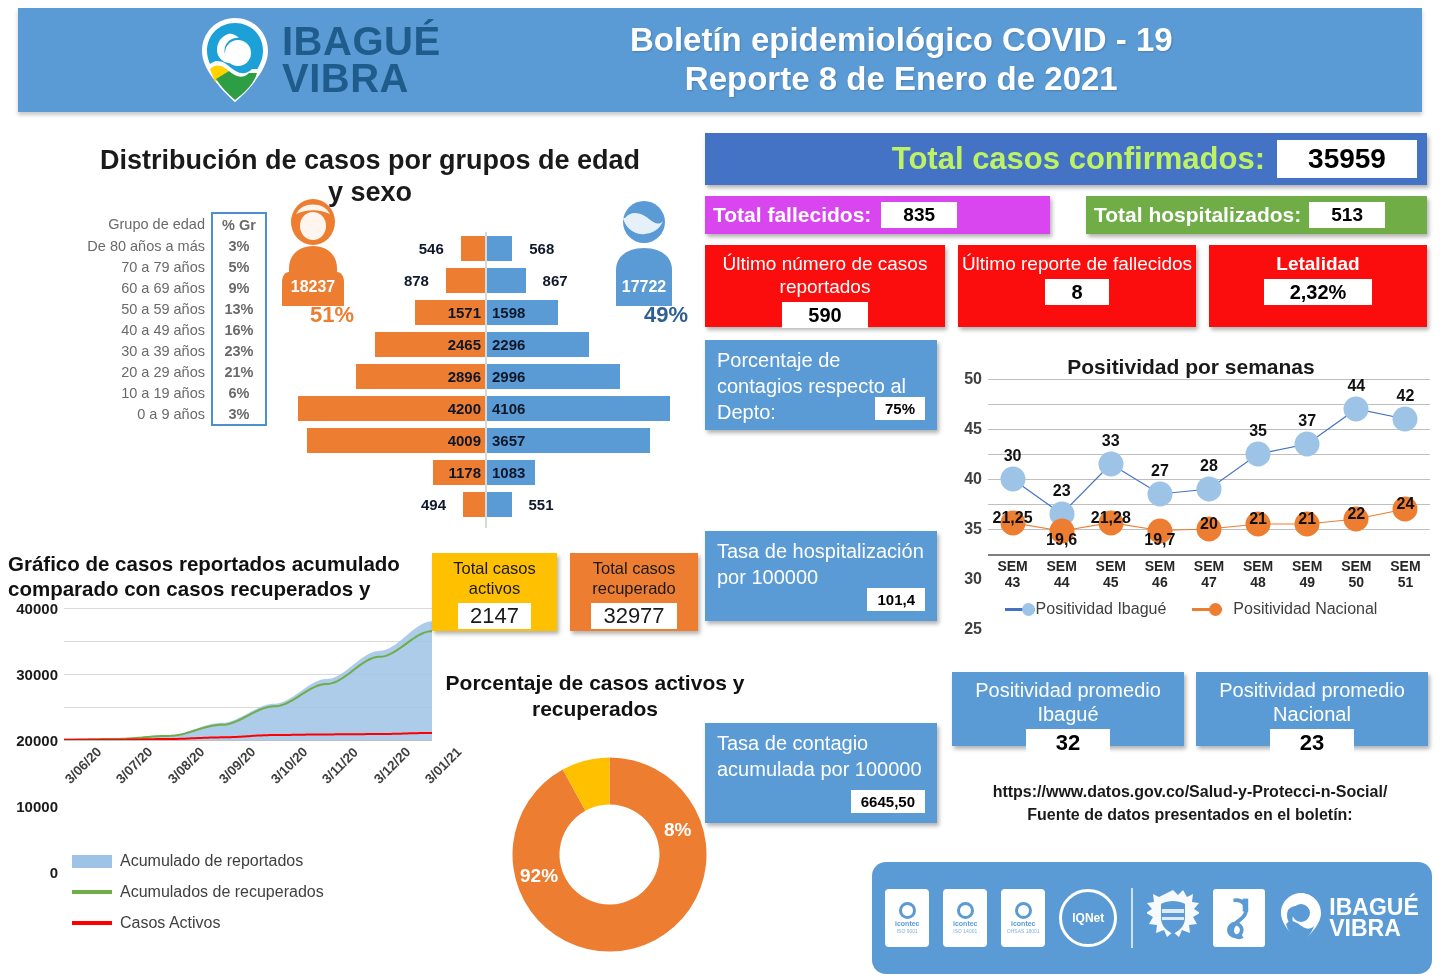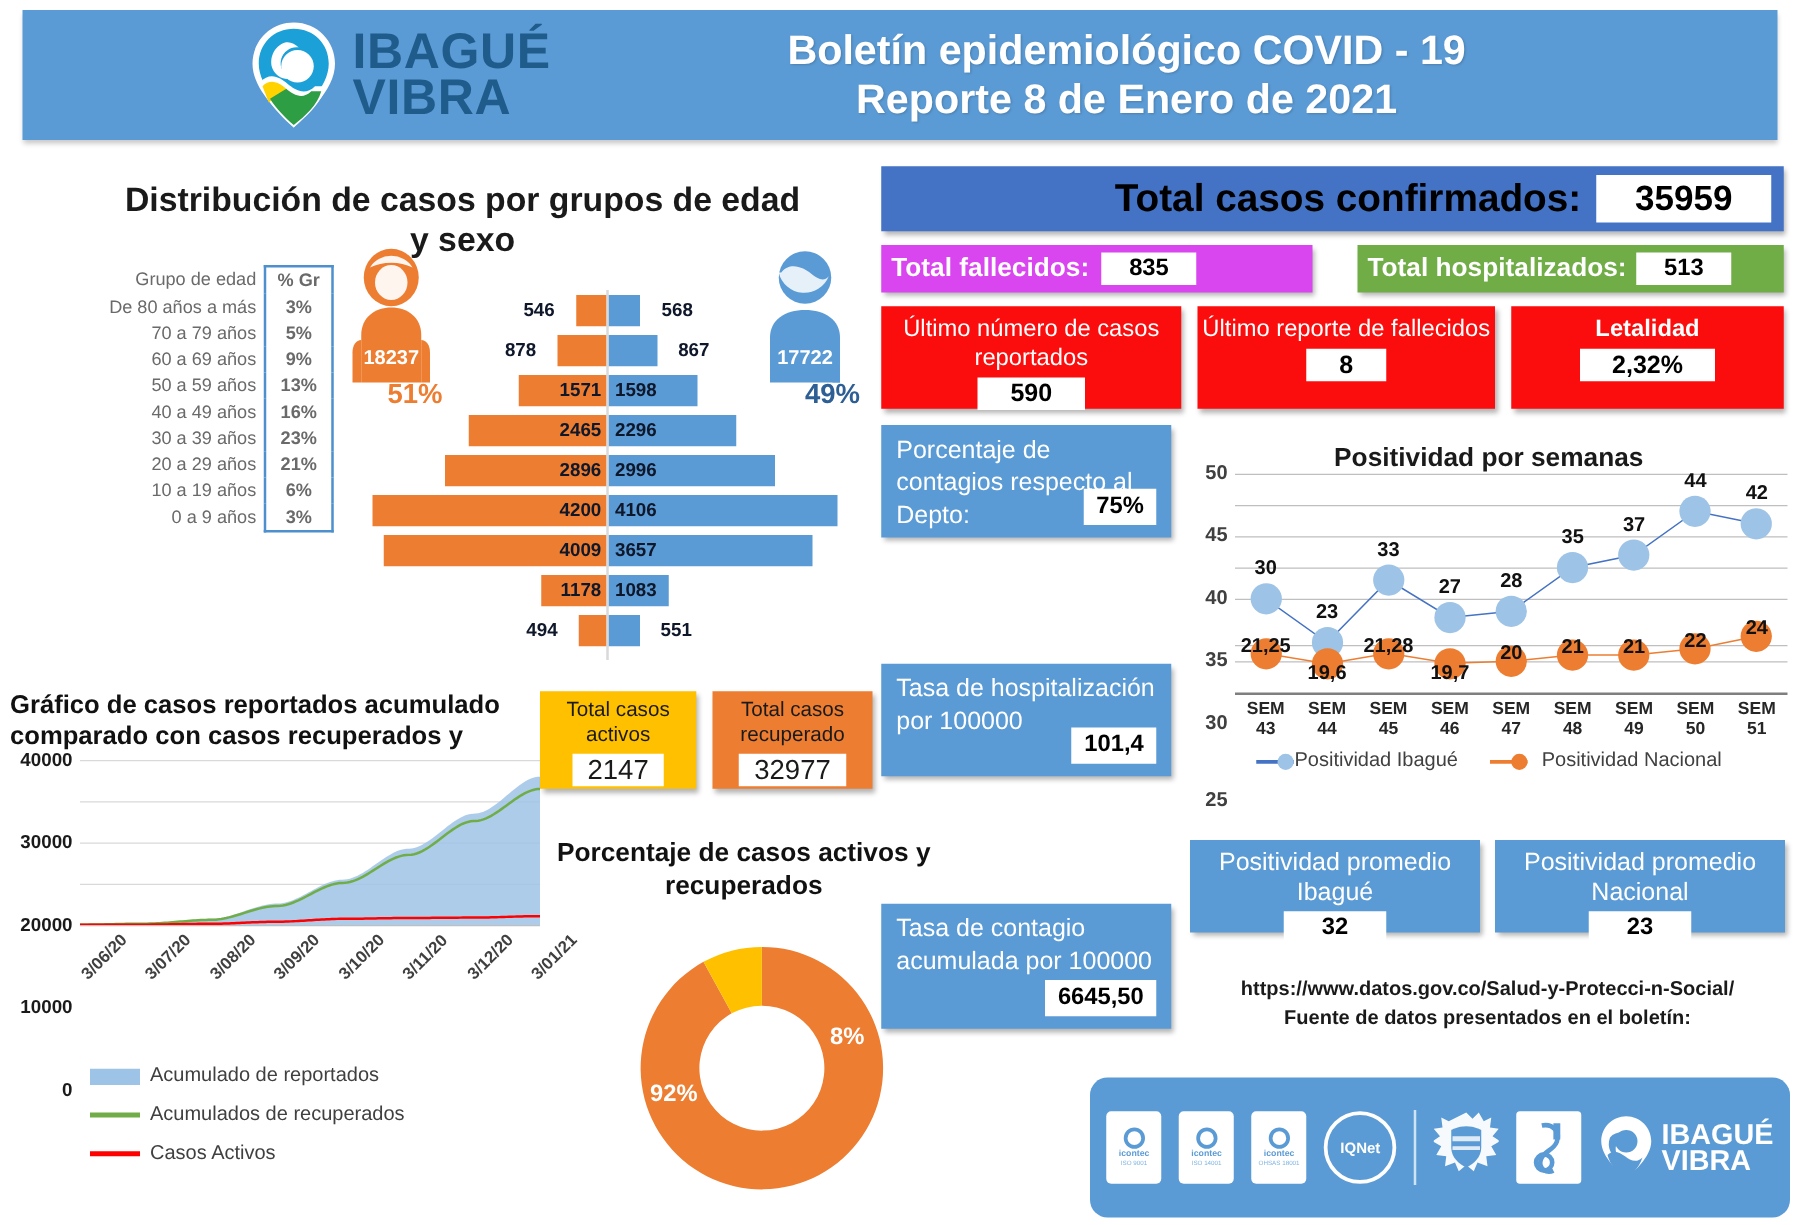--- a/index.html
+++ b/index.html
@@ -78,21 +78,21 @@
   
   .card { position:absolute; box-shadow:2px 3px 4px rgba(0,0,0,.3); }
   .valuebox {
     background:#fff; display:inline-block; text-align:center;
     font-weight:bold; color:#000;
   }
   #total-confirmados {
     left:705px; top:133px; width:722px; height:52px; background:#4472c4;
     display:flex; align-items:center; justify-content:flex-end; padding-right:10px; gap:12px;
   }
-  #total-confirmados .t { color:#000000; font-weight:bold; font-size:31px; }
+  #total-confirmados .t { color:#bef264; font-weight:bold; font-size:31px; }
   #total-confirmados .valuebox { font-size:28px; padding:3px 16px; min-width:140px; }
 
   #total-fallecidos {
     left:705px; top:196px; width:345px; height:38px; background:#d946ef;
     display:flex; align-items:center; padding:0 8px; gap:10px;
   }
   #total-hospitalizados {
     left:1086px; top:196px; width:341px; height:38px; background:#70ad47;
     display:flex; align-items:center; padding:0 8px; gap:8px;
   }
@@ -112,21 +112,21 @@
 
   
   .bluecard {
     background:#5b9bd5; color:#fff; font-size:20px; line-height:1.3;
     padding:7px 10px 7px 12px; position:relative;
   }
   #blue-pct  { left:705px; top:340px; width:232px; height:90px; }
   #blue-hosp { left:705px; top:441px; width:232px; height:90px; }
   #blue-tasa { left:705px; top:543px; width:232px; height:100px; }
   .bluecard .inlinev {
-    background:#fff; color:#000; font-weight:bold; font-size:19px;
+    background:#fff; color:#000; font-weight:bold; font-size:15px;
     padding:2px 10px; display:inline-block; position:absolute; right:12px; bottom:10px;margin-left:20px;
   }
 
   
   #pos-chart { left:952px; top:355px; width:478px; height:285px; }
   #pos-title { text-align:center; font-size:21px; font-weight:bold; color:#1a1a1a; }
   #pos-plot { position:relative; margin-left:36px; height:175px; }
   .gridline { position:absolute; left:0; right:0; height:1px; background:#bfbfbf; }
   .gridline.axis { background:#7f7f7f; height:2px; }
   .ylab { position:absolute; right:100%; margin-right:6px; transform:translateY(-50%);
@@ -142,21 +142,21 @@
   #pos-legend { display:flex; justify-content:center; gap:26px; margin-top:10px; align-items:center; }
   #pos-legend .li { display:flex; align-items:center; gap:5px; font-size:16px; color:#404040; }
   .lgline { width:30px; height:3px; }
   .lgdot  { width:13px; height:13px; border-radius:50%; margin:0 -18px; }
 
   
   #prom-ib { left:952px; top:672px; width:232px; height:74px; }
   #prom-na { left:1196px; top:672px; width:232px; height:74px; }
   .promcard { background:#5b9bd5; color:#fff; text-align:center; font-size:20px;
               line-height:1.22; padding-top:6px; }
-  .promcard .pv { background:#fff; color:#000; font-weight:bold; font-size:19px;
+  .promcard .pv { background:#fff; color:#000; font-weight:bold; font-size:22px;
                   padding:1px 30px; display:inline-block; margin-top:2px; }
 
   #fuente { left:945px; top:780px; width:490px; text-align:center;
             font-size:16px; font-weight:bold; color:#1a1a1a; line-height:1.45; }
 
   
   #line-title { left:8px; top:552px; width:425px; font-size:20.5px; font-weight:bold;
                 line-height:1.2; color:#111; }
   #line-chart { left:8px; top:608px; width:428px; height:160px; }
   #line-plot { position:absolute; left:56px; top:0; right:4px; bottom:0; }
@@ -436,21 +436,21 @@
       </div>
       <div class="gridline" style="top: 50px;">
         <div class="ylab" style="top: 50px;">40</div>
       </div>
       <div class="gridline" style="top: 75px;">
         <div class="ylab" style="top: 75px;">35</div>
       </div>
       <div class="gridline" style="top: 100px;">
         <div class="ylab" style="top: 100px;">30</div>
       </div>
-      <div class="gridline" style="top: 137px;">
+      <div class="gridline" style="top: 125px;">
         <div class="ylab" style="top: 125px;">25</div>
       </div>
       <div class="gridline" style="top: 150px;">
         <div class="ylab" style="top: 150px;">20</div>
       </div>
       <div class="gridline axis" style="top: 175px;">
         <div class="ylab" style="top: 175px;">15</div>
       </div>
       <svg viewBox="0 0 100 175" preserveAspectRatio="none" style="position: absolute; left: 0px; top: 0px; width: 100%; height: 175px;">
         <polyline points="5.555555555555555,100 16.666666666666664,135 27.77777777777778,85.00000000000001 38.88888888888889,115 50,110 61.111111111111114,75 72.22222222222221,65 83.33333333333334,30 94.44444444444444,40" fill="none" stroke="#4472c4" stroke-width="1.2" vector-effect="non-scaling-stroke"></polyline>

